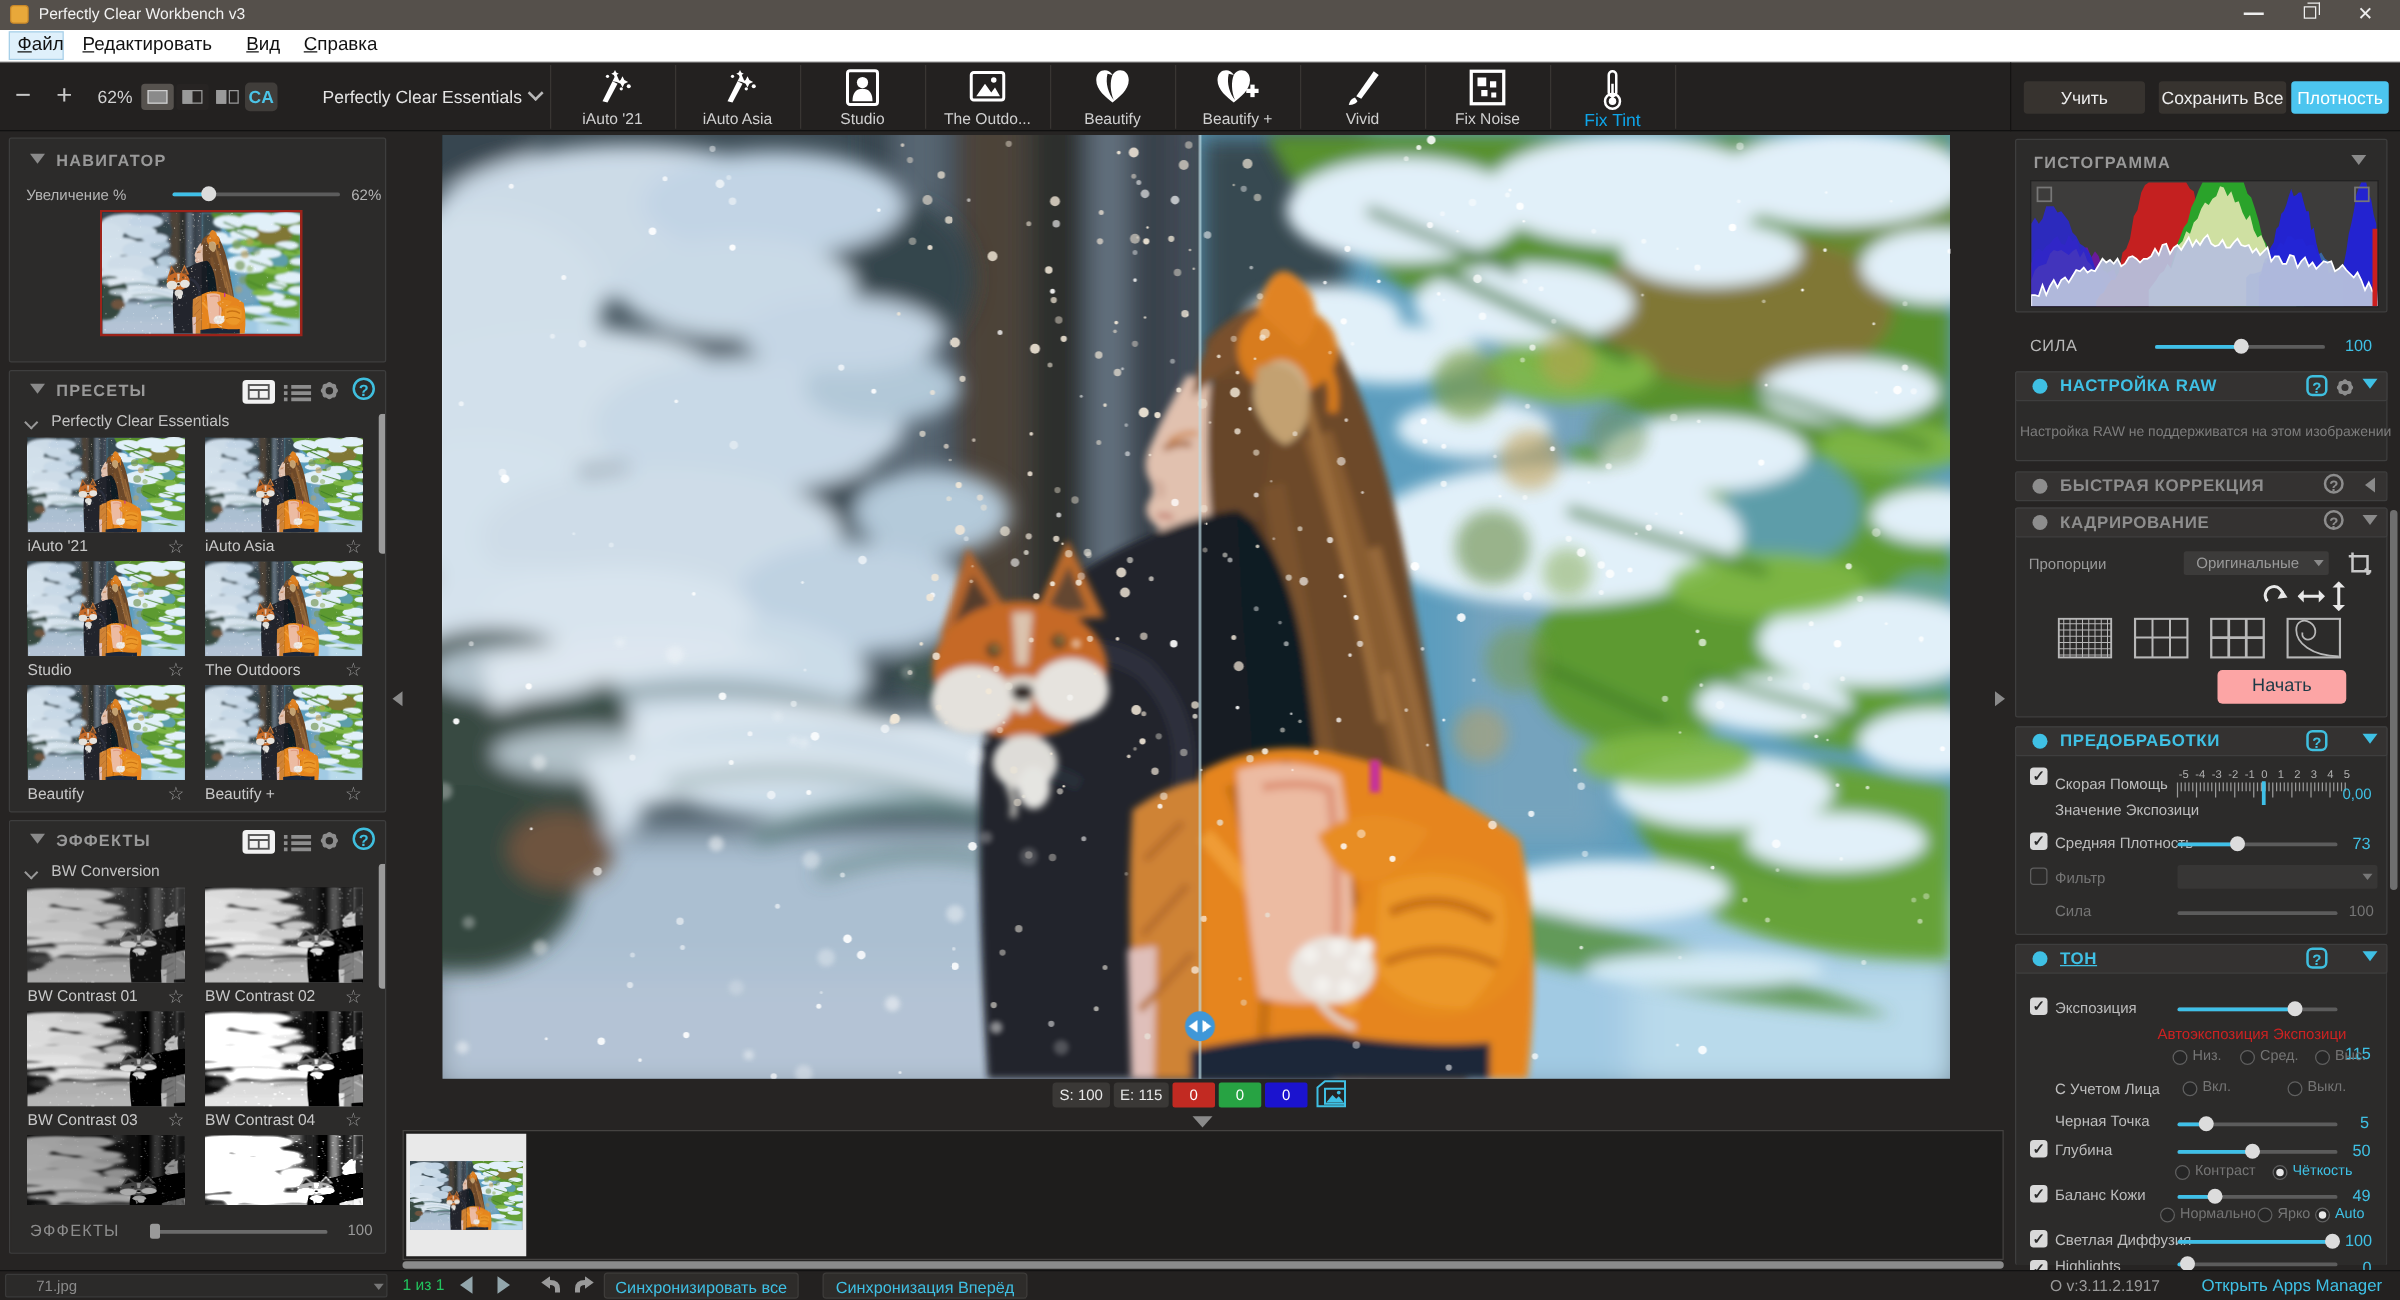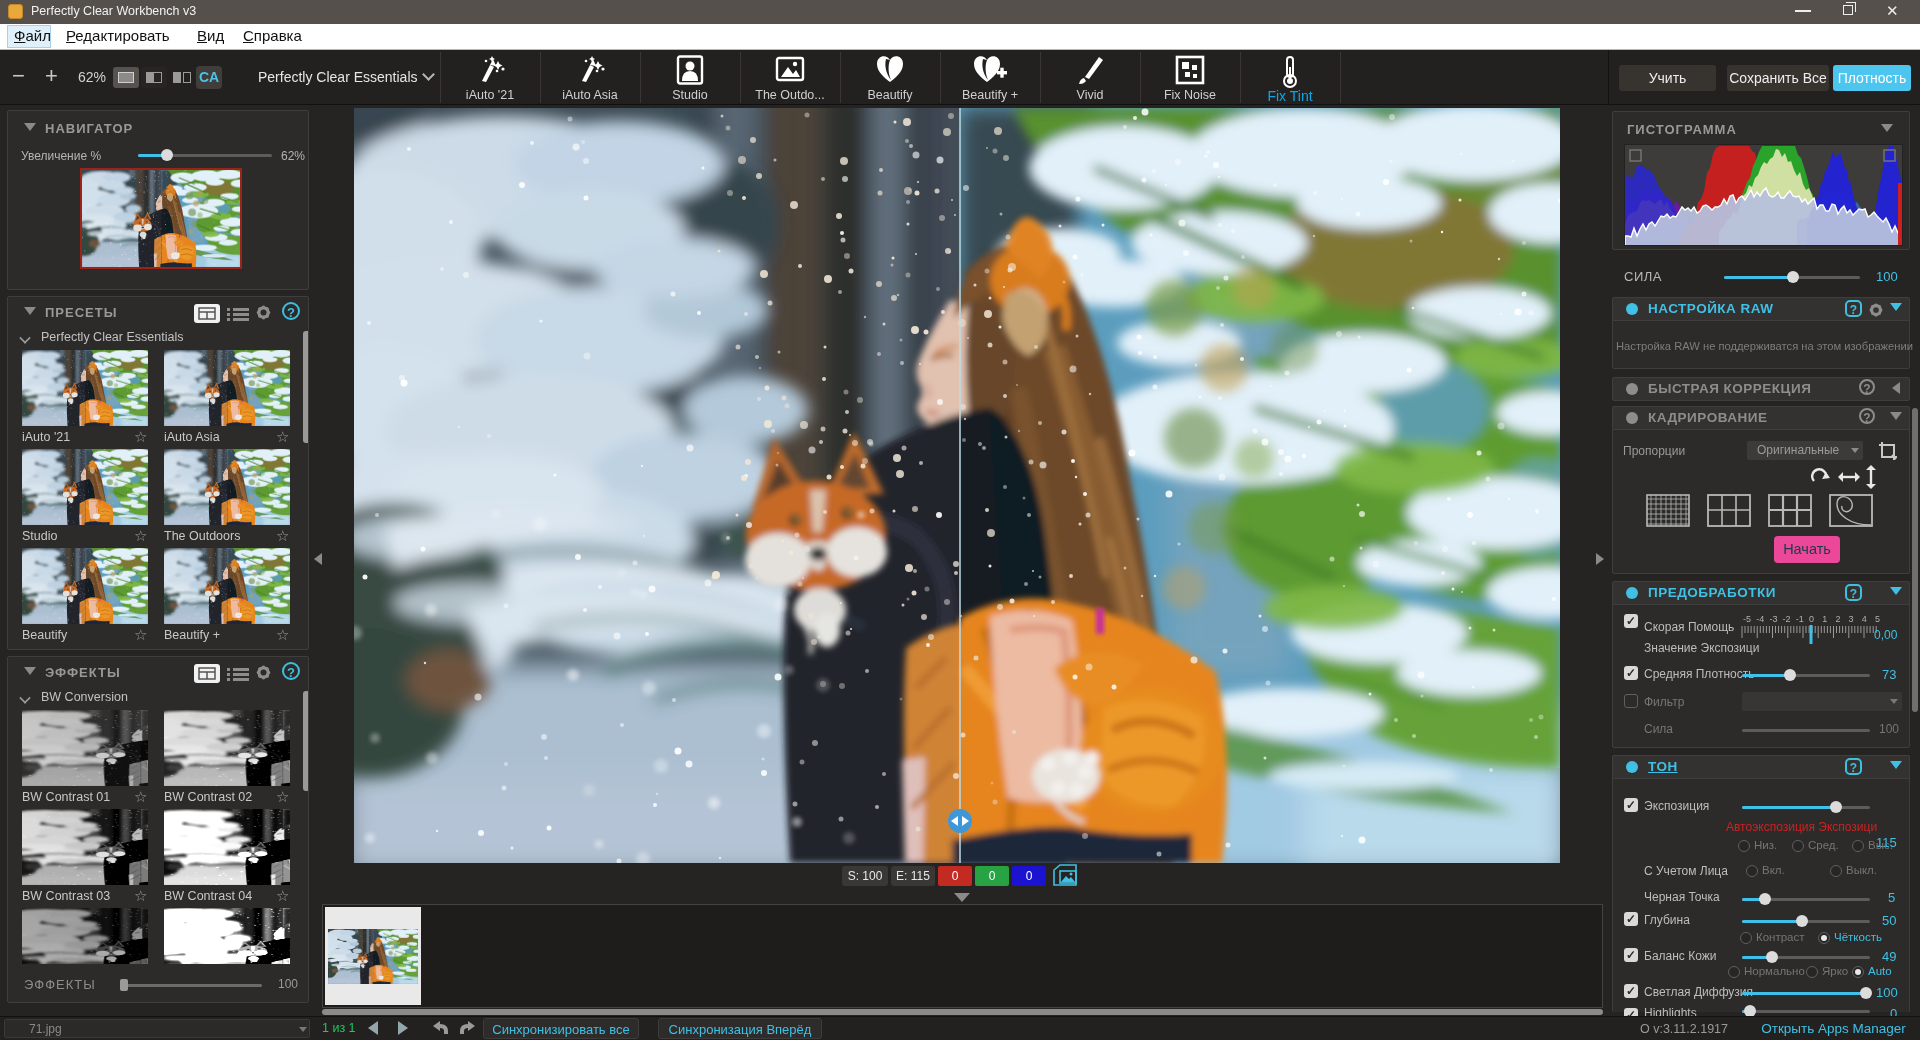--- a/index.html
+++ b/index.html
@@ -1039,21 +1039,21 @@
 <div class="abs" style="left:1768px;top:494px;"><svg width="44" height="33" viewBox="0 0 44 33">
       <rect x="1" y="1" width="42" height="31" fill="none" stroke="#b8b8b8" stroke-width="1.8"></rect>
       <line x1="15" y1="1" x2="15" y2="32" stroke="#b8b8b8" stroke-width="2.2"></line>
       <line x1="29" y1="1" x2="29" y2="32" stroke="#b8b8b8" stroke-width="2.2"></line>
       <line x1="1" y1="16" x2="43" y2="16" stroke="#b8b8b8" stroke-width="2.2"></line>
     </svg></div>
 <div class="abs" style="left:1829px;top:494px;"><svg width="44" height="33" viewBox="0 0 44 33">
       <rect x="1" y="1" width="42" height="31" fill="none" stroke="#b8b8b8" stroke-width="1.8"></rect>
       <path d="M42 31 C 20 31 8 20 8 10 C 8 3 14 1 19 4 C 24 7 25 14 20 17 C 16 19 12 16 13 12" fill="none" stroke="#b8b8b8" stroke-width="1.4"></path>
     </svg></div>
-<div class="abs" style="left:1774px;top:536px;width:66px;height:27px;background:#ec4899;border-radius:4px;color:#1d3a46;font-size:14.5px;text-align:center;line-height:27px;">Начать</div>
+<div class="abs" style="left:1774px;top:536px;width:103px;height:27px;background:#fca5a5;border-radius:4px;color:#1d3a46;font-size:14.5px;text-align:center;line-height:27px;">Начать</div>
 <div class="panel" style="left:1612px;top:581px;width:298px;height:167px;"></div>
 <div class="abs" style="left:1612px;top:581px;width:298px;height:24px;background:#343231;border:1px solid #3e3e3e;border-radius:2px;"></div>
 <div class="abs" style="left:1626px;top:587px;width:12px;height:12px;border-radius:50%;background:#3fc0e4;"></div>
 <div class="abs" style="left:1648px;top:585px;font-size:13.5px;font-weight:bold;letter-spacing:0.5px;color:#3fc0e4;">ПРЕДОБРАБОТКИ</div>
 <div class="qms" style="left:1845px;top:584px;">?</div>
 <div class="abs tri-d" style="left:1890px;top:587px;border-top-color:#3fc0e4;"></div>
 <div class="cb" style="left:1624px;top:614px;">✓</div>
 <div class="rlab" style="left:1644px;top:620px;">Скорая Помощь</div>
 <div class="abs" style="left:1740px;top:614px;"><svg width="140" height="34" viewBox="0 0 140 34">
       <text x="3.0" y="8" fill="#b0b0b0" font-size="9" font-family="Liberation Sans">-5</text>

